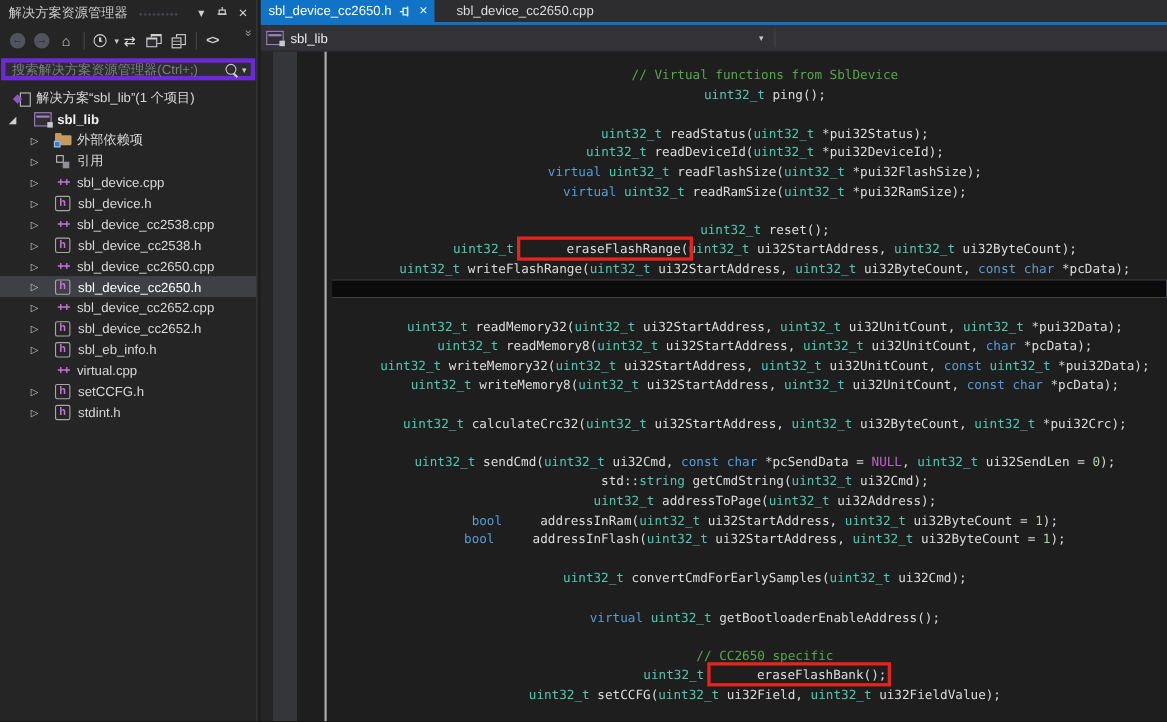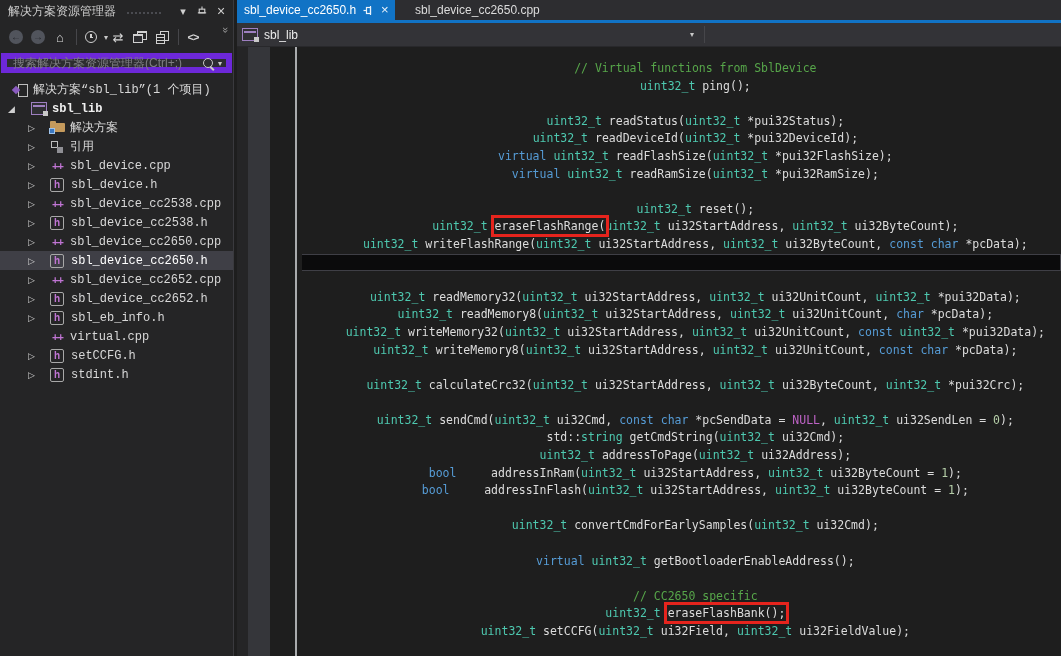--- a/index.html
+++ b/index.html
@@ -25,30 +25,30 @@
   .winicon{width:14px;height:12px;position:relative;}
   .winicon::before{content:"";position:absolute;right:0;top:0;width:8px;height:6px;border:1px solid #d0d0d0;border-top-width:2px;}
   .winicon::after{content:"";position:absolute;left:0;bottom:0;width:8px;height:6px;border:1px solid #d0d0d0;border-top-width:2px;background:#2d2d30;}
   .docsicon{width:13px;height:13px;position:relative;}
   .docsicon::before{content:"";position:absolute;right:0;top:0;width:7px;height:8px;border:1px solid #d0d0d0;}
   .docsicon::after{content:"";position:absolute;left:0;bottom:0;width:7px;height:8px;border:1px solid #d0d0d0;background:#252526;
     background-image:linear-gradient(#d0d0d0 1px,transparent 1px);background-size:100% 3px;background-position:0 2px;}
   .codeglyph{color:#d8d8d8;font-size:11px;font-weight:bold;letter-spacing:-1px;}
   .overflow{position:absolute;right:4px;top:0px;color:#9a9a9a;font-size:11px;transform:rotate(90deg);}
 
-  .search{position:absolute;left:1px;right:1px;top:53px;height:20px;background:#2d2d30;border:6px solid #6d28d9;box-sizing:border-box;display:flex;align-items:center;padding:0 4px 0 6px;}
+  .search{position:absolute;left:1px;right:1px;top:53px;height:20px;background:#2d2d30;border:4px solid #6d28d9;box-sizing:border-box;display:flex;align-items:center;padding:0 4px 0 6px;}
   .search .ph{flex:1;color:#7e7e82;font-size:12px;white-space:nowrap;overflow:hidden;}
   .mag{width:8px;height:8px;border:1.5px solid #c8c8c8;border-radius:50%;position:relative;margin-right:4px;}
   .mag::after{content:"";position:absolute;left:7px;top:7px;width:5px;height:1.5px;background:#c8c8c8;transform:rotate(45deg);transform-origin:0 0;}
 
   .tree{position:absolute;left:0;right:0;top:80px;font-size:12px;color:#d8d8d8;}
   .trow{height:19px;display:flex;align-items:center;position:relative;white-space:nowrap;}
   .trow.sel{background:#3f3f46;color:#ffffff;}
   .arr{position:absolute;font-size:9px;color:#d0d0d0;top:50%;transform:translateY(-50%);}
-  .tlabel{margin-left:5px;font-family:Liberation Mono, monospace;}
+  .tlabel{margin-left:5px;}
   .bold{font-weight:bold;color:#f0f0f0;}
   .ticon{display:inline-flex;align-items:center;justify-content:center;width:15px;height:14px;position:relative;flex:0 0 15px;}
   .i-sol::before{content:"";position:absolute;right:0;top:1px;width:8px;height:11px;border:1px solid #bdbdbd;}
   .i-sol::after{content:"";position:absolute;left:0;top:4px;width:6px;height:6px;background:#8a5bbf;transform:rotate(45deg);}
   .i-proj{border:1px solid #9e7fc0;background:#2f2f33;width:12px;height:11px;flex-basis:14px;}
   .i-proj::before{content:"";position:absolute;left:1px;top:2px;right:1px;height:2px;background:#9e7fc0;}
   .i-proj::after{content:"";position:absolute;right:-2px;bottom:-2px;width:5px;height:5px;background:#c9c9c9;}
   .i-folder{width:13px;height:9px;background:#c59a5c;border-radius:1px;align-self:center;}
   .i-folder::before{content:"";position:absolute;left:0;top:-2px;width:6px;height:3px;background:#c59a5c;border-radius:1px 1px 0 0;}
   .i-folder::after{content:"";position:absolute;left:-1px;bottom:-2px;width:6px;height:6px;background:#3c78c0;border:1px solid #9fc3ea;box-sizing:border-box;}
@@ -76,21 +76,21 @@
 
   .margin1{position:absolute;left:0;top:47px;width:11px;bottom:0;background:#252526;}
   .margin2{position:absolute;left:11px;top:47px;width:22px;bottom:0;background:#35363a;}
   .vline{position:absolute;left:58px;top:47px;width:2px;bottom:0;background:#a9abad;}
   .codewrap{position:absolute;left:65px;right:0;top:47px;bottom:0;padding-top:13px;overflow:hidden;
             font-family:"DejaVu Sans Mono",monospace;font-size:11.5px;line-height:17.6px;white-space:pre;}
   .code-line{height:17.6px;text-align:center;}
   .band{height:17.6px;background:#0b0b0c;border:1px solid #3f3f46;box-sizing:border-box;margin-left:-6px;width:calc(100% + 6px);}
   .tk-com{color:#57a64a}.tk-typ{color:#4ec9b0}.tk-kw{color:#569cd6}.tk-pln{color:#dcdcdc}
   .tk-mac{color:#bd63c5}.tk-num{color:#b5cea8}
-  .tk-box{color:#dcdcdc;outline:3px solid #e5241d;outline-offset:1px;}
+  .tk-box{color:#dcdcdc;outline:3px solid #e5241d;outline-offset:1px;padding-left:41px;}
 </style>
 </head>
 <body>
 
 <div id="root">
 
   <div class="panel">
     <div class="ptitle">
       <span>解决方案资源管理器</span>
       <span class="grip"></span>
@@ -151,21 +151,21 @@
       </div>
       <div class="trow" style="padding-left:31px">
         <span class="arr" style="left:8px">◢</span>
         <span class="ticon i-proj"></span>
         <span class="tlabel bold">sbl_lib</span>
       </div>
       <div id="tree-children">
           <div class="trow" style="padding-left: 50px;">
             <span class="arr" style="left: 28px;">▷</span>
             <span class="ticon i-folder"></span>
-            <span class="tlabel">解决方案</span>
+            <span class="tlabel">外部依赖项</span>
           </div>
           <div class="trow" style="padding-left: 50px;">
             <span class="arr" style="left: 28px;">▷</span>
             <span class="ticon i-ref"></span>
             <span class="tlabel">引用</span>
           </div>
           <div class="trow" style="padding-left: 50px;">
             <span class="arr" style="left: 28px;">▷</span>
             <span class="ticon i-cpp">++</span>
             <span class="tlabel">sbl_device.cpp</span>

